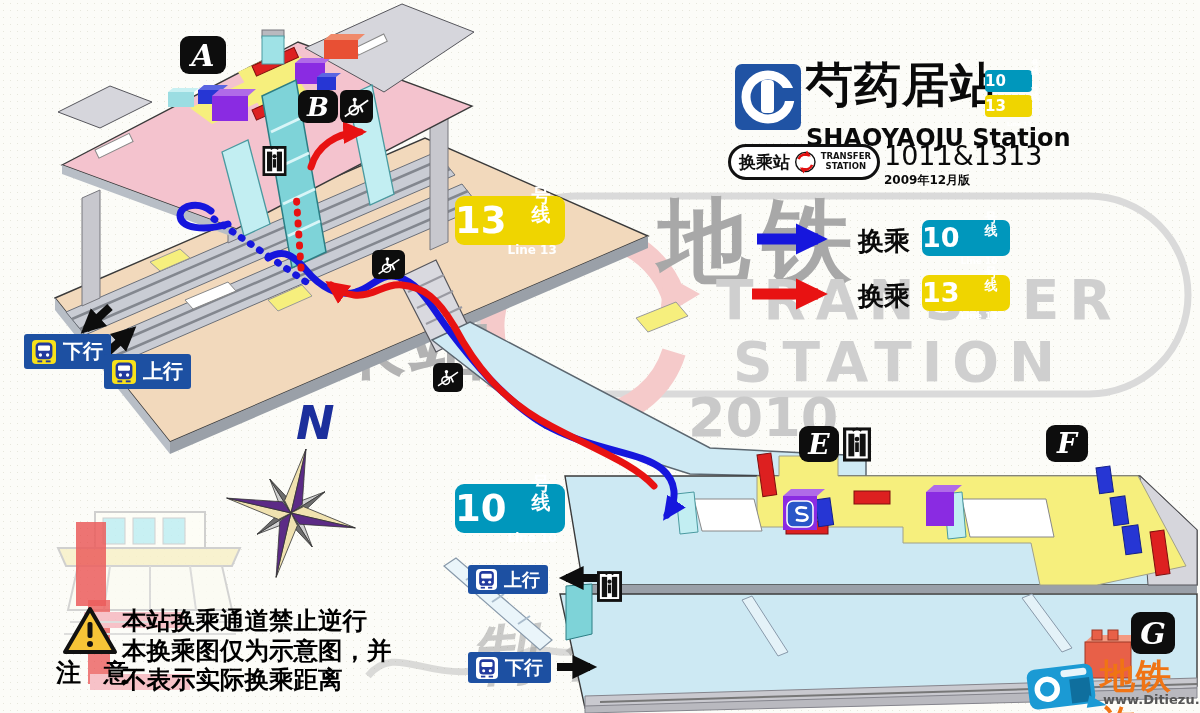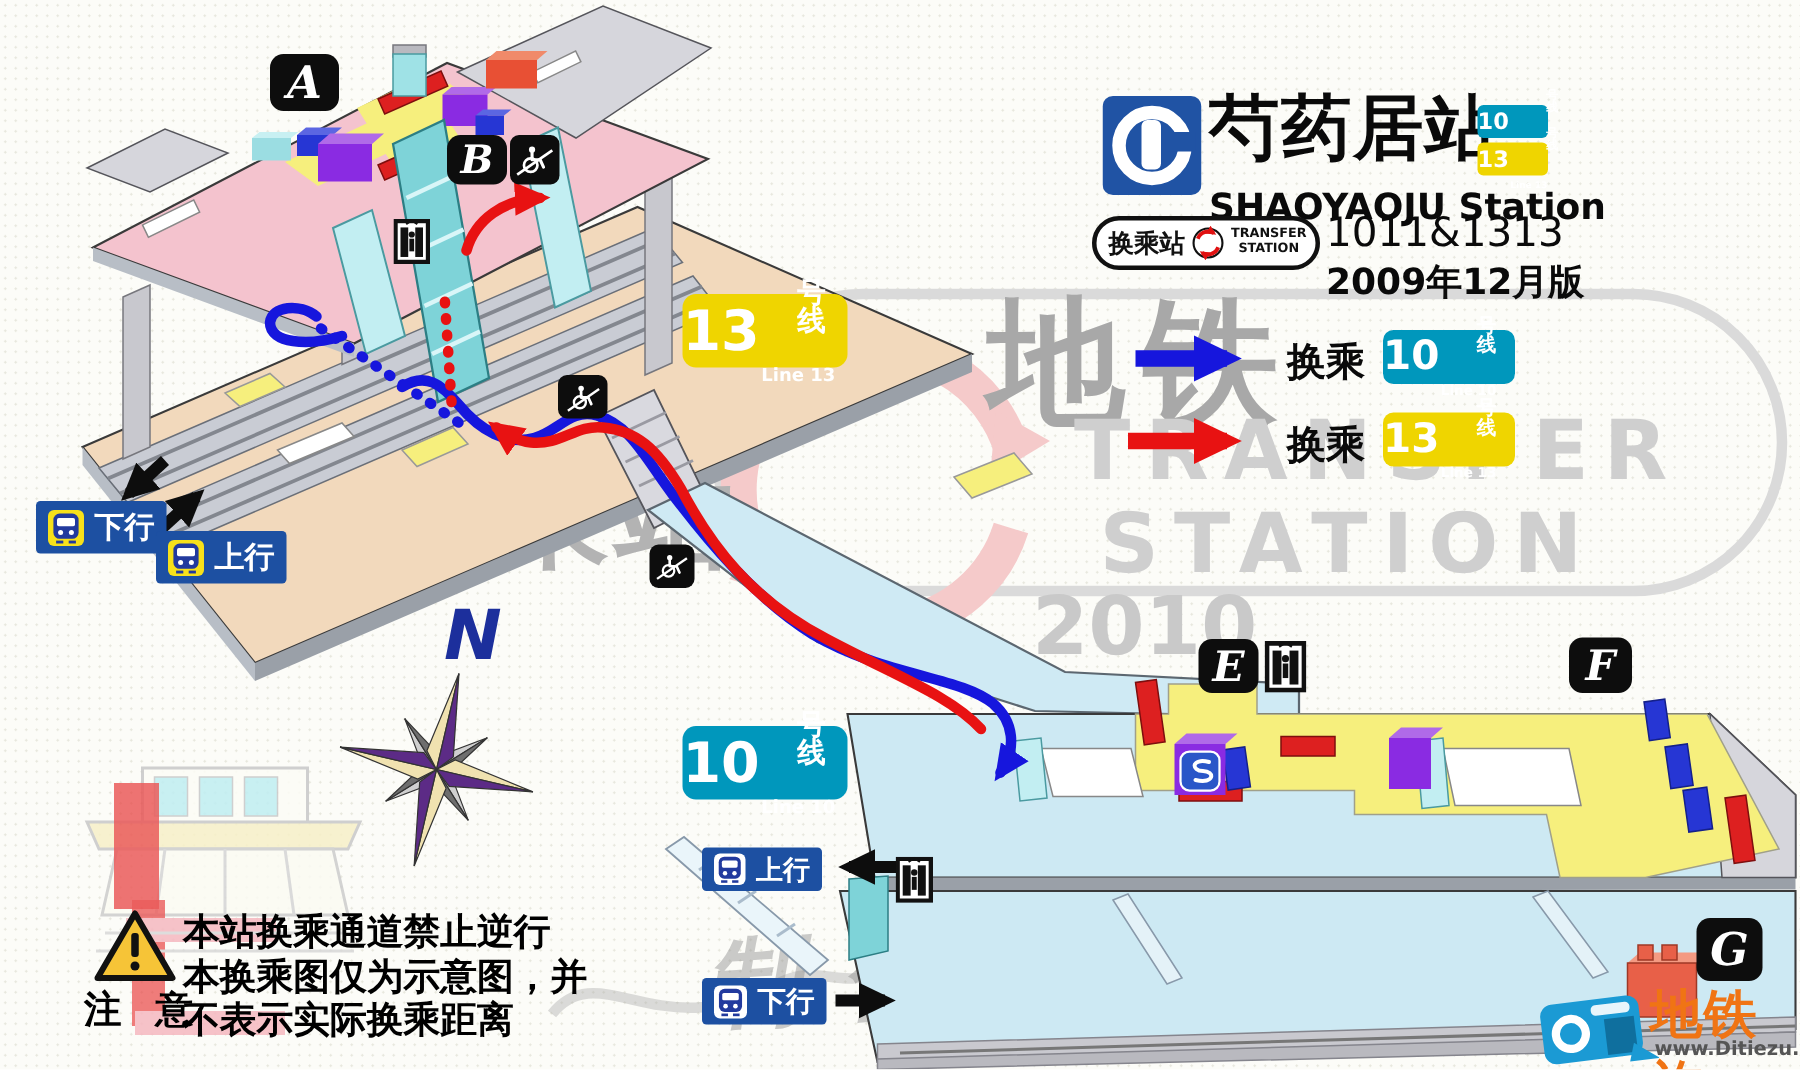--- a/index.html
+++ b/index.html
@@ -38,21 +38,21 @@
   .ticon{border-radius:4px;flex:0 0 auto;}
   .ticon.yel{background:#f7e11a;}
   .ticon.wht{background:#fff;}
   
   .exit{background:#0d0d0d;color:#fff;border-radius:9px;display:flex;align-items:center;justify-content:center;
     font-family:"DejaVu Serif","Liberation Serif",serif;font-style:italic;font-weight:900;}
   .ibb{background:#0d0d0d;border-radius:6px;display:flex;align-items:center;justify-content:center;}
   .hdr-zh{font-size:47px;font-weight:900;color:#0a0a0a;letter-spacing:1px;}
   .hdr-en{font-size:24px;font-weight:800;color:#0a0a0a;}
   .hdr-codes{font-size:27px;font-weight:400;color:#0a0a0a;}
-  .hdr-ed{font-size:24px;font-weight:700;color:#0a0a0a;}
+  .hdr-ed{font-size:12px;font-weight:700;color:#0a0a0a;}
   .pill{width:152px;height:36px;border:3px solid #111;border-radius:20px;background:#fff;display:flex;align-items:center;box-sizing:border-box;padding:0 6px 0 8px;gap:4px;}
   .pill .zh{font-size:17px;font-weight:800;color:#111;white-space:nowrap;}
   .pill .en{font-size:8.5px;font-weight:800;color:#111;line-height:1.15;text-align:center;}
   .legtxt{font-size:26px;font-weight:900;color:#0a0a0a;}
   .notice-line{font-size:24.5px;font-weight:900;color:#000;line-height:29.5px;white-space:nowrap;}
   .notice-mark{font-size:25px;font-weight:900;color:#000;letter-spacing:7px;white-space:nowrap;text-align:center;}
   .nletter{font-size:46px;font-weight:900;font-style:italic;color:#1c2f9c;}
   .brand{font-size:35px;font-weight:900;color:#f07414;letter-spacing:1px;}
   .brandurl{font-size:13px;font-weight:800;color:#555;}
   .sketchup{font-size:26px;font-weight:700;color:#c6c6c6;}

